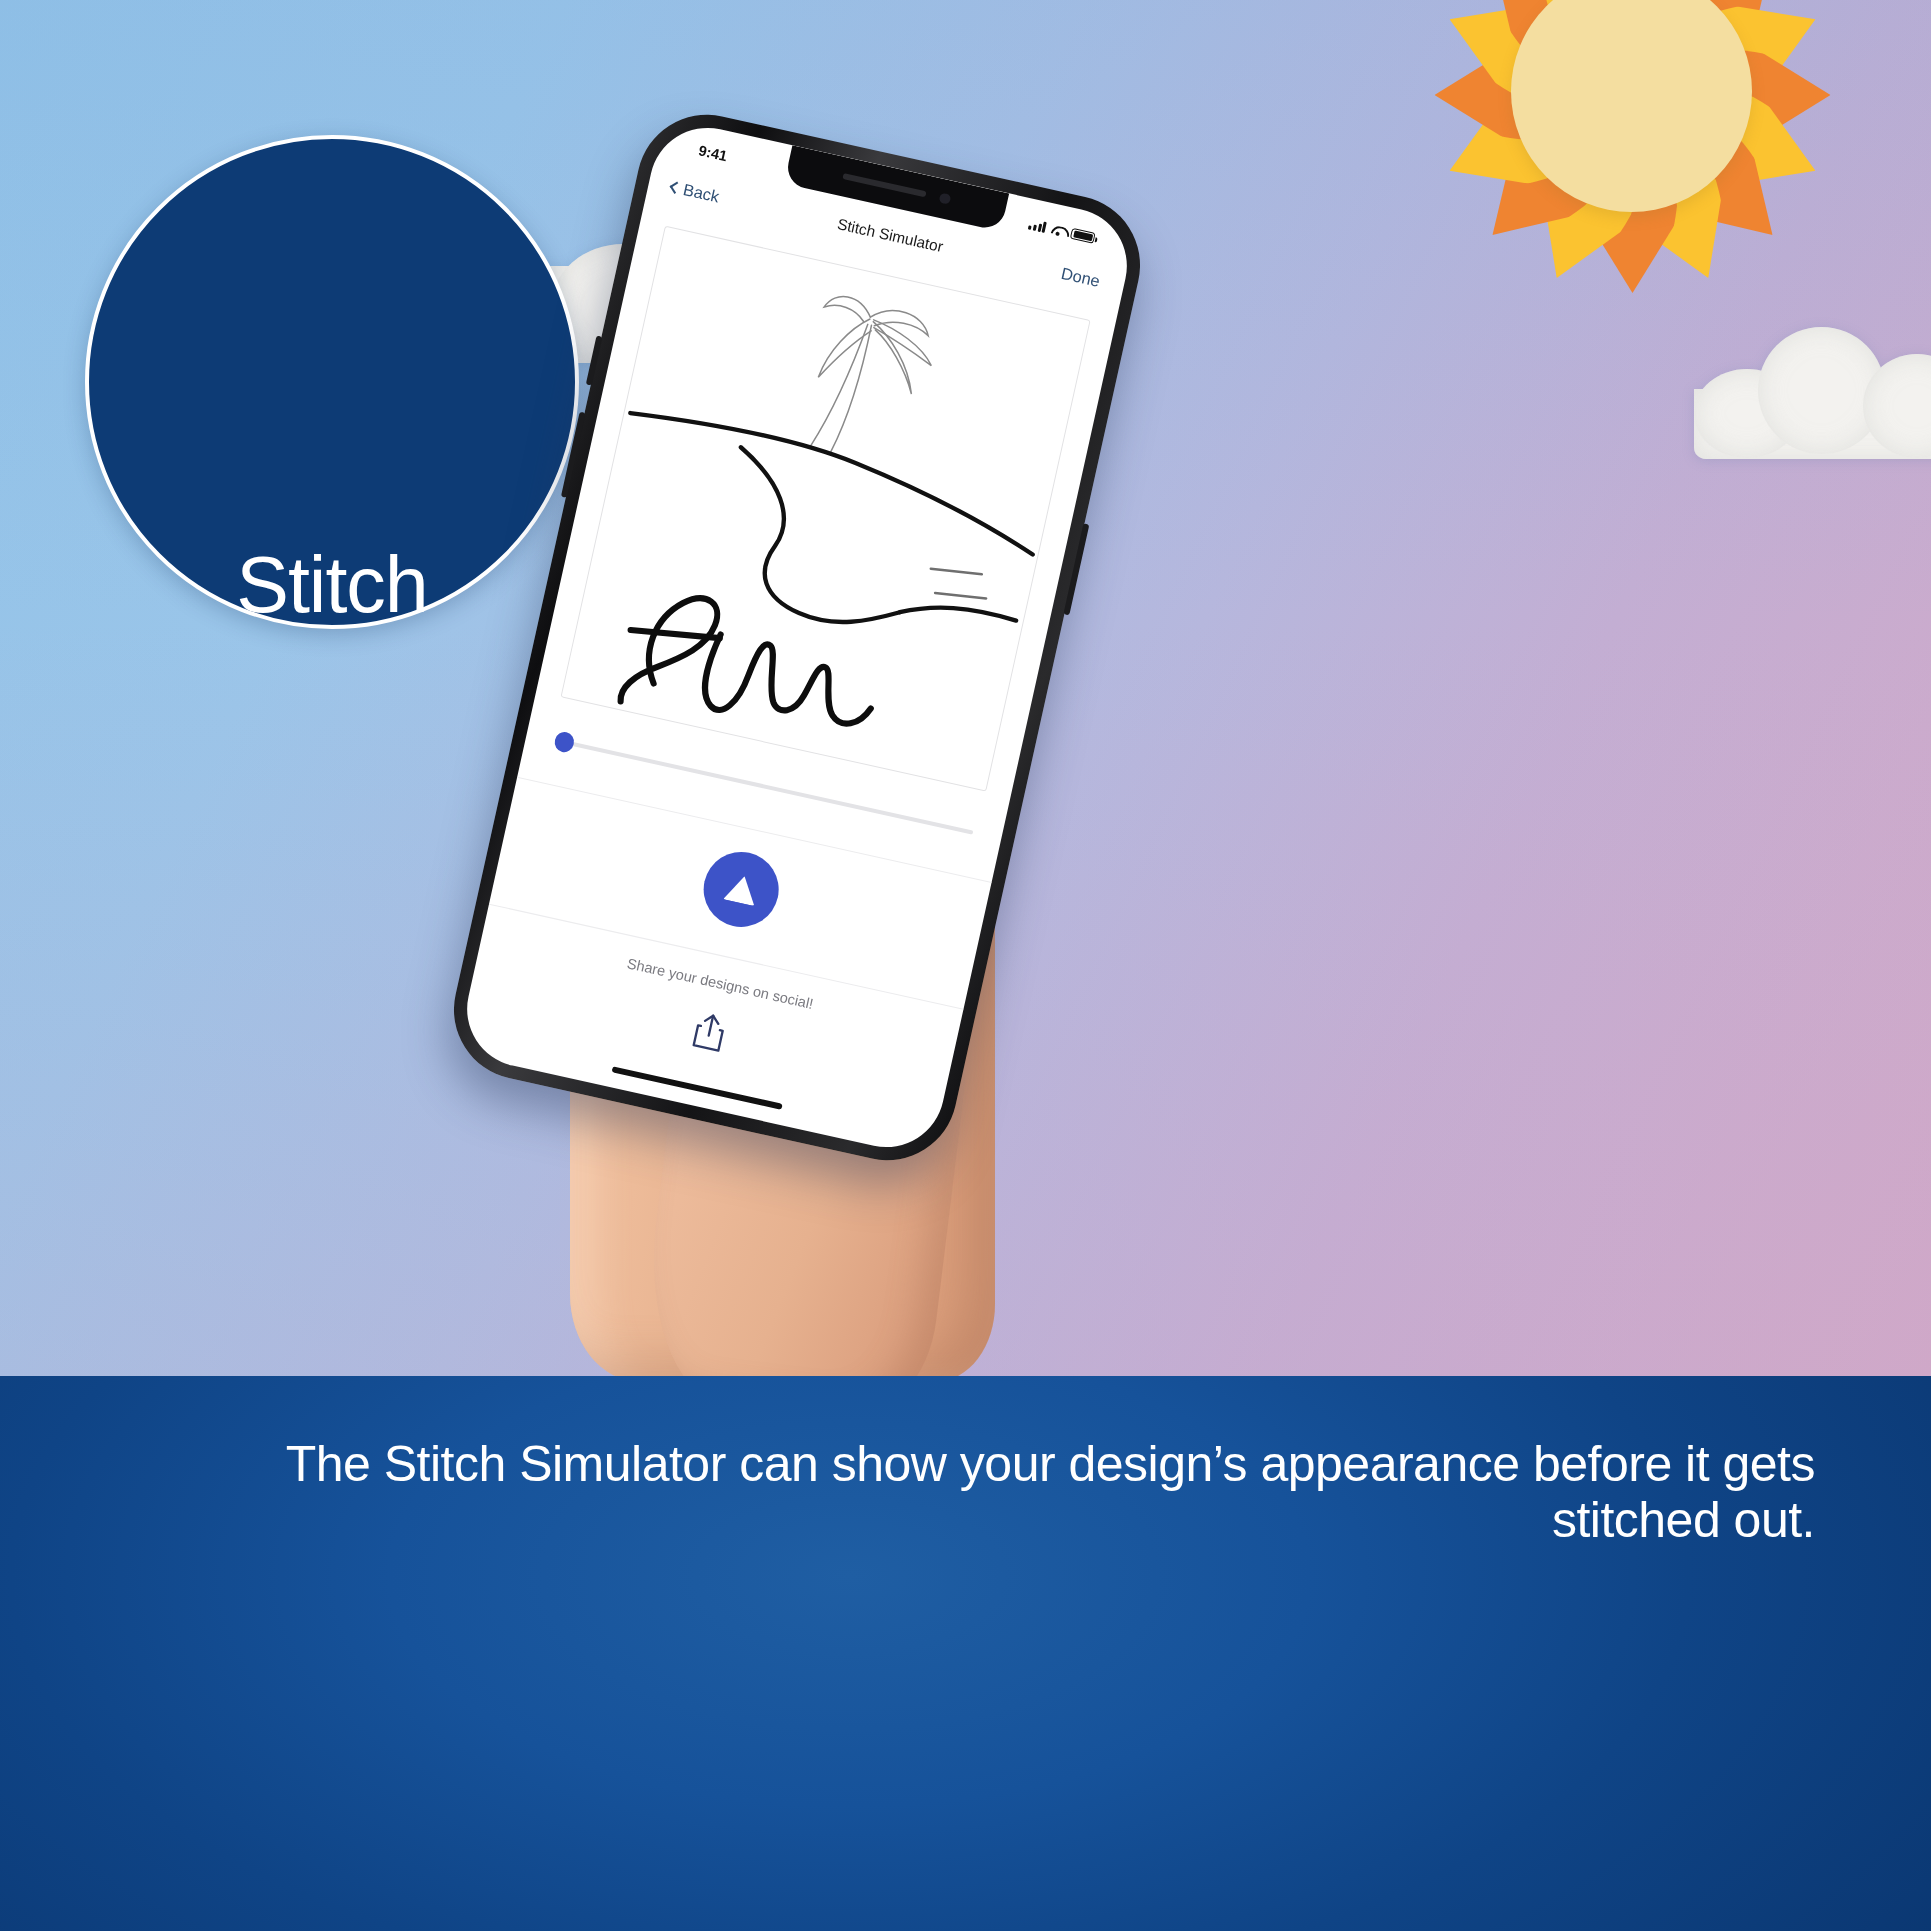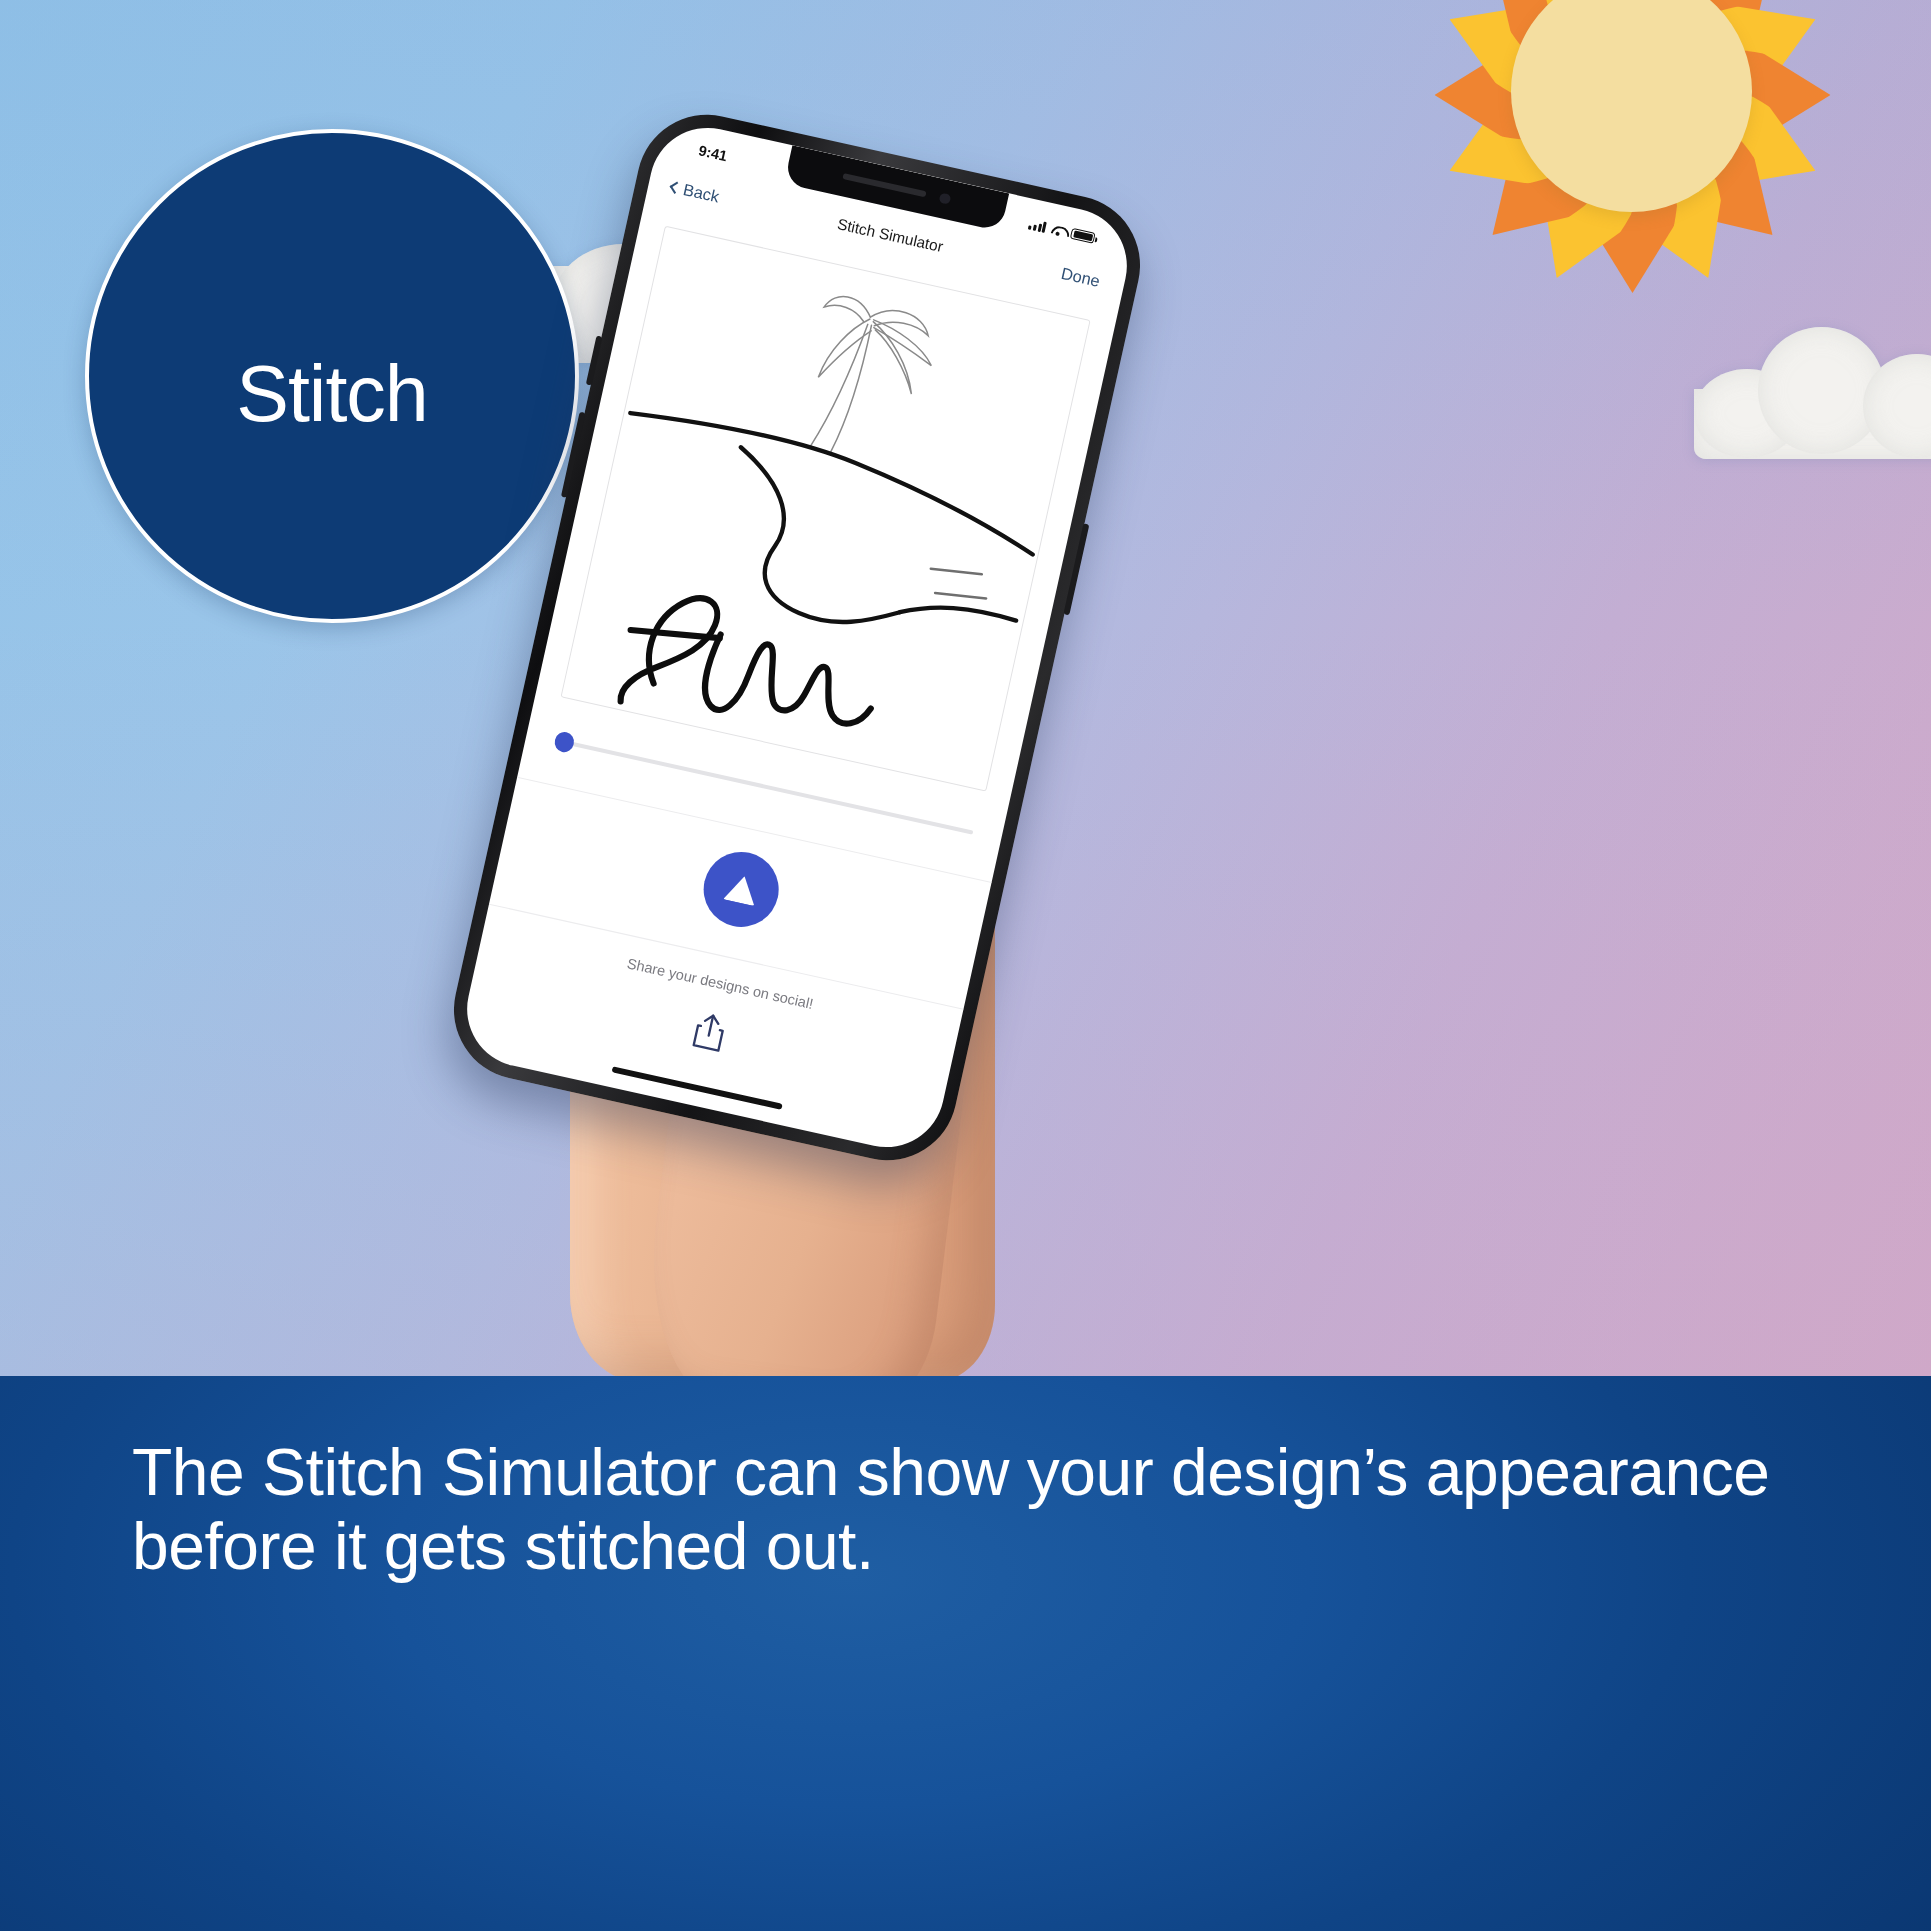--- a/index.html
+++ b/index.html
@@ -68,24 +68,24 @@
   #sun .ray.orange i { background:#ef8431; }
   #sun .ray.yellow i { background:#fbc330; }
   #sun .disc {
     position:absolute; left:50%; top:50%; width:241px; height:241px;
     margin:-121px 0 0 -121px; border-radius:50%; background:#f4dea0;
     box-shadow:0 5.8px 13.5px rgba(150,110,40,.18);
   }
 
   
   #badge {
-    position:absolute; left:85px; top:129px; width:494px; height:494px;
+    position:absolute; left:85px; top:135px; width:494px; height:494px;
     border-radius:50%; background:#0d3b75;
     border:4.8px solid #ffffff;
-    display:flex; align-items:center; justify-content:center;
+    display:flex; align-items:flex-end; justify-content:center;
     box-shadow:0 5.8px 21px rgba(20,50,95,.25);
   }
   #badge .badge-text {
     color:#ffffff; text-align:center; line-height:1.03;
     font-size:79px; font-weight:400; letter-spacing:-1px;
     padding-top:35px;
   }
 
   
   #hand { position:absolute; left:454px; top:290px; width:734px; height:1091px; }
@@ -238,23 +238,23 @@
     width:174px; height:5.8px; border-radius:2.9px; background:#111;
   }
 
   
   #banner {
     position:absolute; left:0; top:1376px; width:1931px; height:555px;
     background:
       radial-gradient(ellipse 1352px 676px at 44% 36%, #1f5ea3 0%, #16529a 34%, #0f4486 62%, #0a3670 100%);
   }
   #banner .headline {
-    position:absolute; left:16px; right:0; top:60px;
-    text-align:left; color:#ffffff;
-    font-size:66px; line-height:1.12; font-weight:400; letter-spacing:-0.5px;
+    position:absolute; left:0; right:0; top:60px;
+    text-align:right; color:#ffffff;
+    font-size:50px; line-height:1.12; font-weight:400; letter-spacing:-0.5px;
     padding:0 116px;
   }
   #banner .footnote {
     position:absolute; left:0; right:0; bottom:50px;
     text-align:center; color:#f2f6fb;
     font-size:27px; line-height:1.33; font-weight:400;
     padding:0 232px;
   }
 </style>
 </head>

